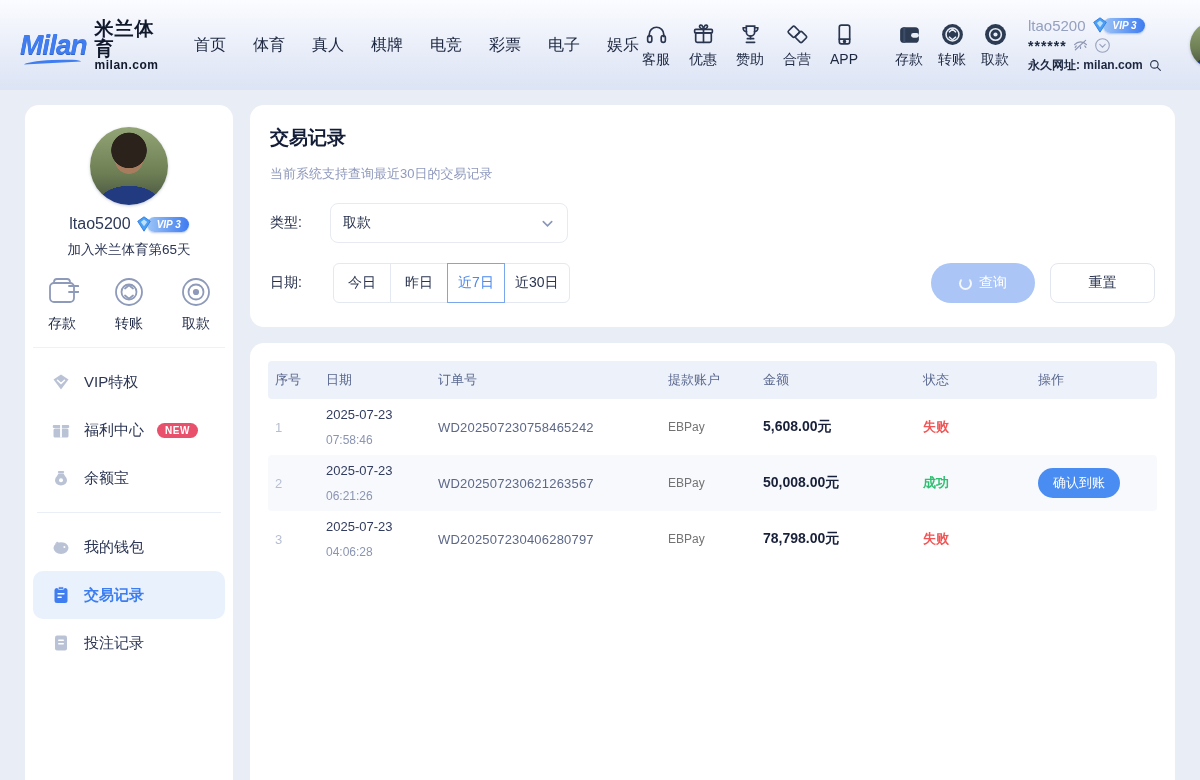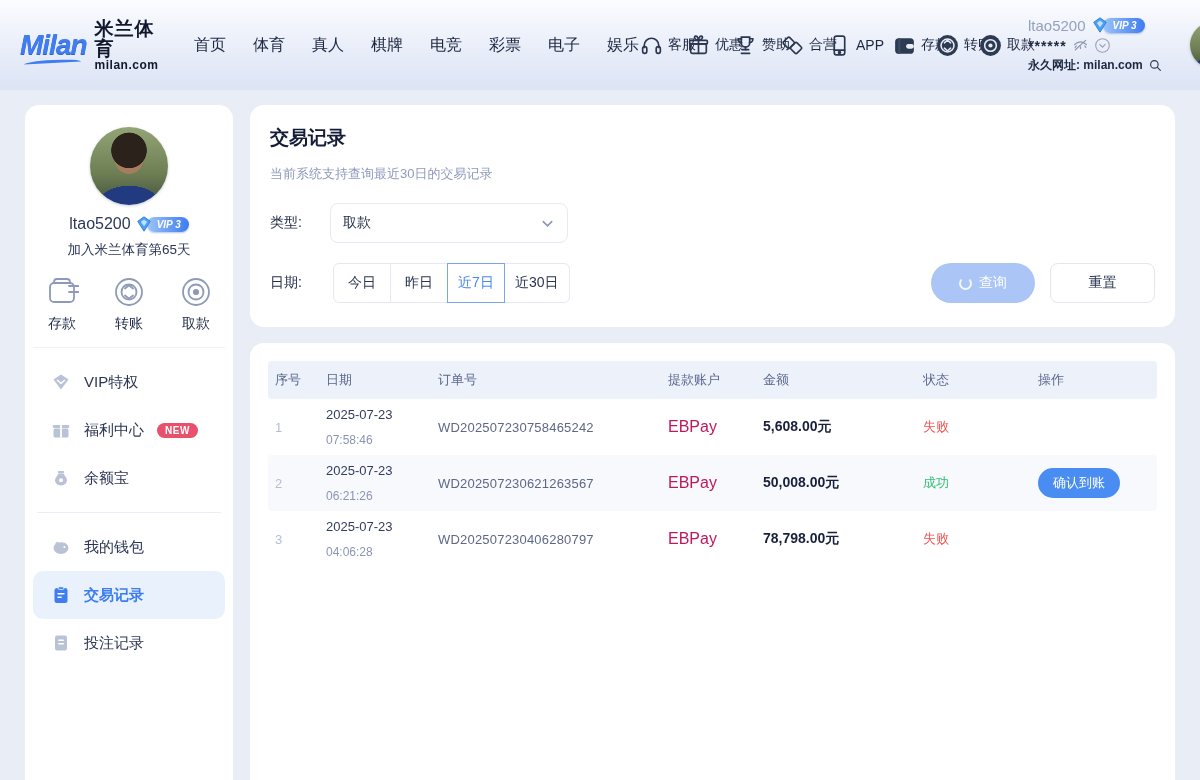--- a/index.html
+++ b/index.html
@@ -15,21 +15,21 @@
   .logo-script:after { content:""; position:absolute; left:4px; right:6px; bottom:-2px; height:3px;
                  background:#3f7df0; border-radius:50%/100% 100% 0 0; transform:rotate(-3deg); }
   .logo-cn { display:flex; flex-direction:column; line-height:1.05; }
   .logo-cn .cn { font-size:19px; font-weight:900; color:#10192c; letter-spacing:1px; }
   .logo-cn .dom { font-size:12px; font-weight:800; color:#10192c; letter-spacing:.5px; }
 
   .mainnav { display:flex; gap:27px; margin-left:24px; }
   .mainnav span { font-size:16px; font-weight:500; color:#1c2740; cursor:pointer; white-space:nowrap; }
 
   .top-actions { display:flex; align-items:flex-start; margin-left:auto; gap:13px; }
-  .ta-item { display:flex; flex-direction:row; align-items:center; gap:4px; width:34px; cursor:pointer; }
+  .ta-item { display:flex; flex-direction:column; align-items:center; gap:4px; width:34px; cursor:pointer; }
   .ta-item svg { width:25px; height:25px; }
   .ta-item .lbl { font-size:14px; color:#1c2740; white-space:nowrap; }
   .ta-dark-group { display:flex; gap:9px; margin-left:18px; }
 
   .userbox { margin-left:16px; display:flex; flex-direction:column; gap:3px; min-width:150px; }
   .ub-row { display:flex; align-items:center; gap:5px; }
   .ub-name { font-size:15px; color:#94a0bf; font-weight:500; }
   .ub-masked { font-size:14px; font-weight:800; color:#1c2740; letter-spacing:1px; }
   .ub-url { font-size:12px; font-weight:700; color:#1c2740; }
   .vip-badge { display:flex; align-items:center; }
@@ -106,23 +106,23 @@
   .c-status { width:115px; }
   .c-action { flex:1; }
   .thead { background:#edf1f9; border-radius:4px; height:38px; }
   .thead .tcell { font-size:13px; color:#5a6890; }
   .tbody-row { height:56px; border-radius:4px; }
   .tbody-row.striped { background:#f7f9fd; }
   .v-serial { font-size:13px; color:#b6bed2; }
   .v-date { font-size:13px; color:#323c5e; line-height:1.35; }
   .v-time { font-size:12px; color:#8b95b2;margin-top:8px; }
   .v-order { font-size:13px; color:#5d6888; letter-spacing:.2px; }
-  .v-acct { font-size:16px; color:#be185d; }
+  .v-acct { font-size:12px; color:#737373; }
   .v-amount { font-size:14px; font-weight:700; color:#18203a; }
-  .v-status { font-size:13px; font-weight:400; }
+  .v-status { font-size:13px; font-weight:700; }
   .st-fail { color:#f25555; }
   .st-success { color:#2fbf71; }
   .confirm-btn { background:#4a8df2; color:#fff; border:none; border-radius:15px; padding:6px 15px;
         font-size:13px; cursor:pointer; }
   svg { display:block; }
 </style>
 </head>
 <body>
 
 <header class="topbar">

